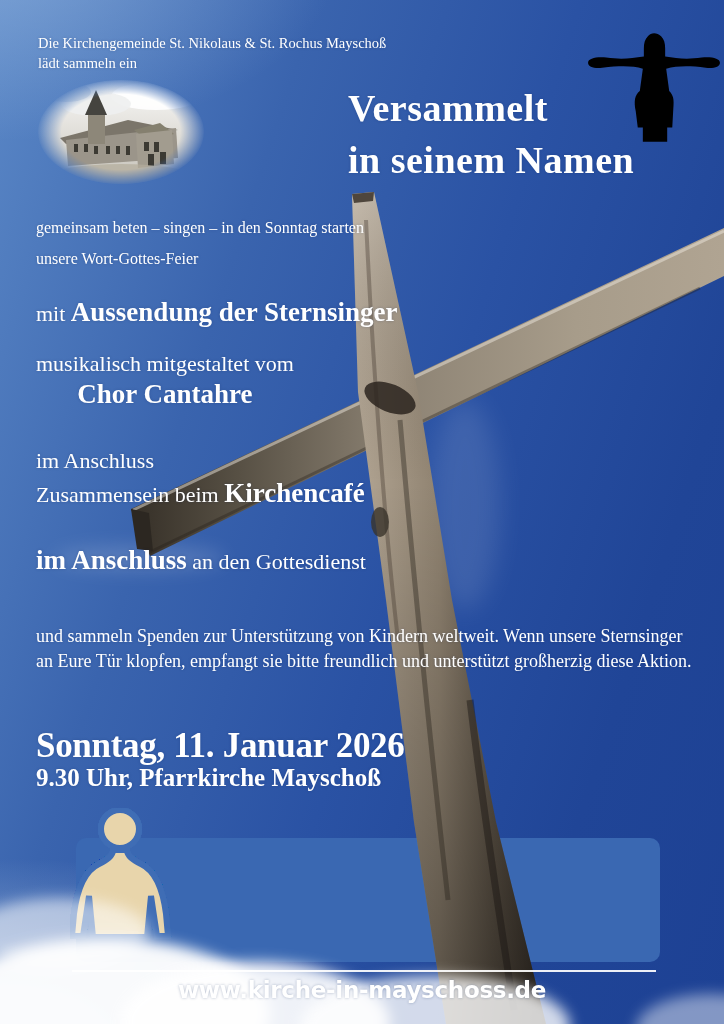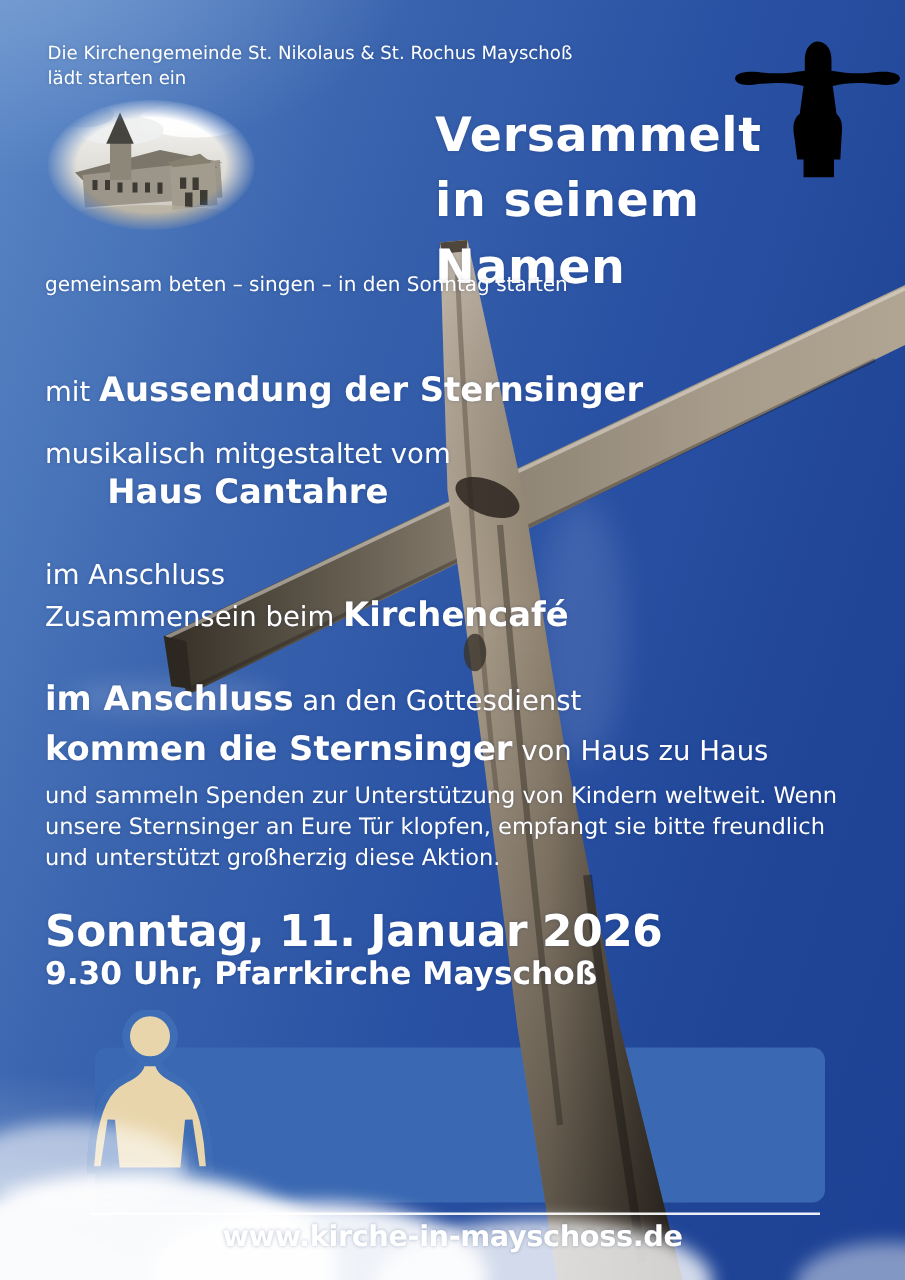--- a/index.html
+++ b/index.html
@@ -22,21 +22,21 @@
   .wisp2{left:430px;top:400px;width:70px;height:210px;opacity:.10;filter:blur(12px);}
   
   .church{
     position:absolute;left:36px;top:78px;width:170px;height:108px;
     -webkit-mask-image:radial-gradient(ellipse 50% 50% at 50% 50%,#000 70%,transparent 99%);
             mask-image:radial-gradient(ellipse 50% 50% at 50% 50%,#000 70%,transparent 99%);
   }
   
   .statue{position:absolute;left:584px;top:30px;width:140px;height:114px;}
   
-  .txt{position:absolute;color:#fff;text-shadow:0 0 3px rgba(10,35,90,.25);}
+  .txt{position:absolute;color:#fff;text-shadow:0 0 3px rgba(10,35,90,.25);font-family:Liberation Serif, serif;}
   .header{left:38px;top:34px;font-size:14.5px;line-height:1.35;font-weight:400;}
   .title{left:348px;top:82px;font-size:38px;font-weight:700;line-height:1.38;letter-spacing:.5px;}
   .intro{left:36px;top:212px;font-size:16px;line-height:31px;font-weight:400;}
   .sending{left:36px;top:297px;font-size:22px;font-weight:400;}
   .music{left:36px;top:349px;font-size:22px;line-height:30px;font-weight:400;text-align:center;}
   .after1{left:36px;top:445px;font-size:22px;line-height:32px;font-weight:400;}
   .after2{left:36px;top:541px;font-size:22px;line-height:38px;font-weight:400;}
   .donation{left:36px;top:624px;width:662px;font-size:18px;line-height:25px;font-weight:400;}
   .date1{left:36px;top:714px;font-size:35px;font-weight:700;letter-spacing:-.3px;margin-top:12px;}
   .date2{left:36px;top:764px;font-size:25px;font-weight:700;}
@@ -306,49 +306,49 @@
       <ellipse cx="85" cy="98" rx="70" ry="12" fill="#b4ac9b" opacity="0.7"></ellipse>
     </g>
   </svg>
 
   <svg class="statue" viewBox="0 0 138 112">
     <path fill="#000000" d="M63,6 C60,9 59,13 59,18 L59,26 C46,28 36,29 22,27 C12,26 4,28 4,32 C4,36 10,38 18,37 C36,35 48,35 58,38 L55,60 C50,64 49,70 51,80 L53,96 L58,96 L58,110 L82,110 L82,96 L87,96 L88,78 C89,68 88,64 84,60 L81,38 C92,35 104,35 120,37 C128,38 134,36 134,32 C134,28 126,26 116,27 C102,29 92,28 80,26 L80,18 C80,13 79,9 76,6 C72,2 66,2 63,6 Z"></path>
   </svg>
 
   <div class="txt header">
     <div>Die Kirchengemeinde St. Nikolaus &amp; St. Rochus Mayschoß</div>
-    <div>lädt starten ein</div>
+    <div>lädt sammeln ein</div>
   </div>
 
   <div class="txt title">
     <div>Versammelt</div>
     <div>in seinem Namen</div>
   </div>
 
   <div class="txt intro">
     <div>gemeinsam beten – singen – in den Sonntag starten</div>
+    <div>unsere Wort-Gottes-Feier</div>
   </div>
 
   <div class="txt sending">
     <span>mit </span><span class="b27">Aussendung der Sternsinger</span>
   </div>
 
   <div class="txt music">
     <div>musikalisch mitgestaltet vom</div>
-    <div class="b27">Haus Cantahre</div>
+    <div class="b27">Chor Cantahre</div>
   </div>
 
   <div class="txt after1">
     <div>im Anschluss</div>
     <div><span>Zusammensein beim </span><span class="b27">Kirchencafé</span></div>
   </div>
 
   <div class="txt after2">
     <div><span class="b27">im Anschluss</span><span> an den Gottesdienst</span></div>
-    <div><span class="b27">kommen die Sternsinger</span><span> von Haus zu Haus</span></div>
   </div>
 
   <div class="txt donation">und sammeln Spenden zur Unterstützung von Kindern weltweit. Wenn unsere Sternsinger an Eure Tür klopfen, empfangt sie bitte freundlich und unterstützt großherzig diese Aktion.</div>
 
   <div class="txt date1">Sonntag, 11. Januar 2026</div>
   <div class="txt date2">9.30 Uhr, Pfarrkirche Mayschoß</div>
 
   <div class="rule"></div>
   <div class="url">www.kirche-in-mayschoss.de</div>
 

